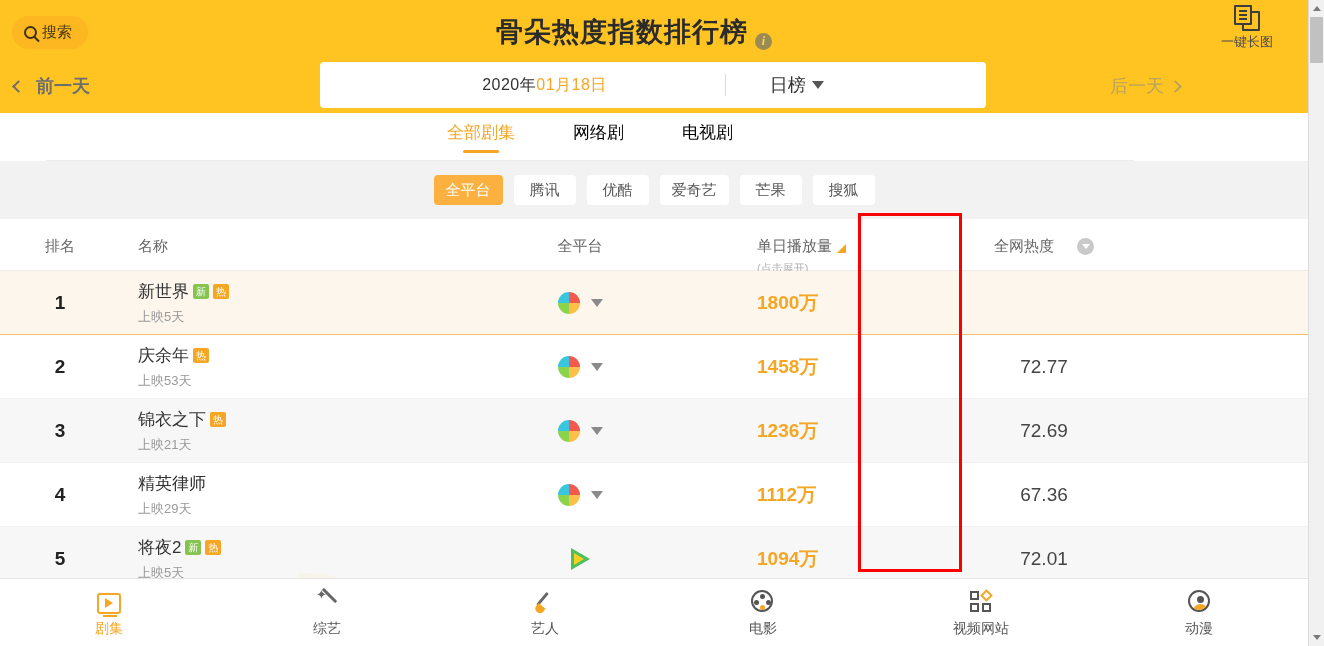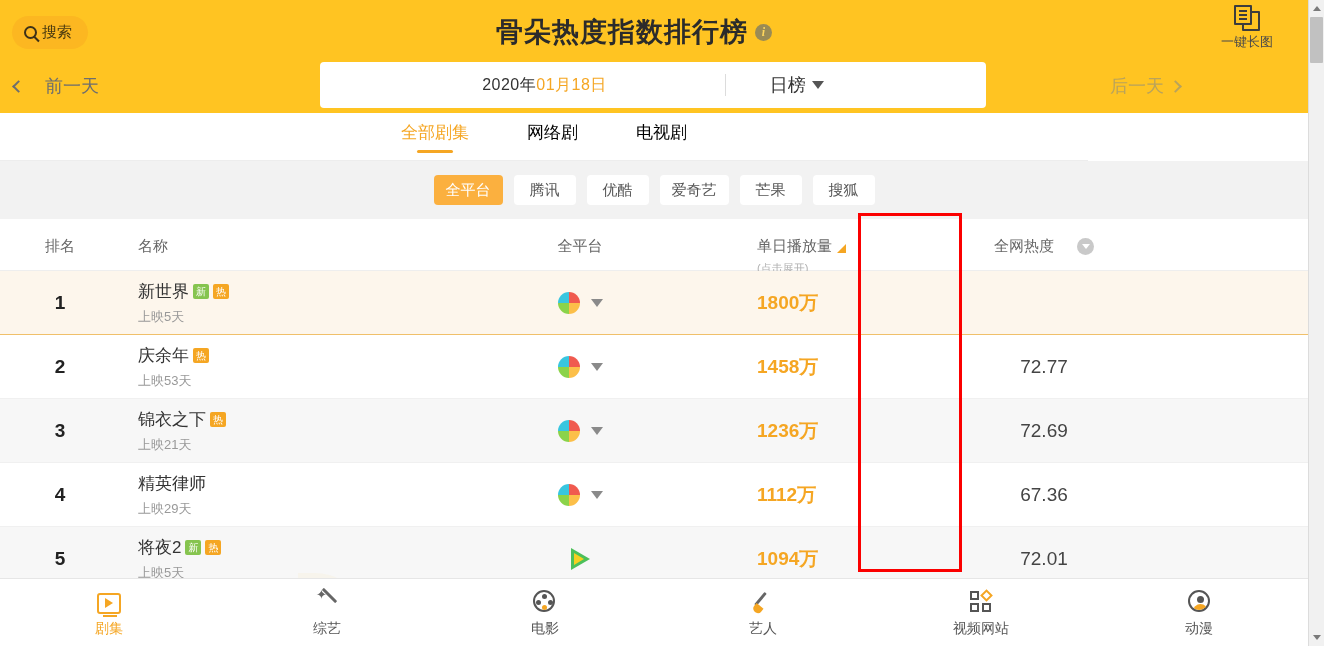--- a/index.html
+++ b/index.html
@@ -49,21 +49,21 @@
   .search-btn .mag {
     width: 13px; height: 13px; border: 2px solid #3d3118; border-radius: 50%;
     position: relative; display: inline-block;
   }
   .search-btn .mag::after {
     content: ""; position: absolute; right: -5px; bottom: -3px;
     width: 7px; height: 2px; background: #3d3118; transform: rotate(45deg);
   }
   .title-wrap {
     position: absolute; left: 0; top: 14px; width: 1268px;
-    display: flex; align-items: center; justify-content: center; gap: 7px;
+    display: flex; align-items: flex-end; justify-content: center; gap: 7px;
   }
   .title-wrap h1 { font-size: 27px; color: #2b2b2b; font-weight: bold; letter-spacing: 1px; }
   .info-icon {
     width: 17px; height: 17px; border-radius: 50%; background: #9a8b55;
     color: #ffd75e; font-size: 12px; font-weight: bold; font-style: italic;
     display: flex; align-items: center; justify-content: center;
     font-family: "Liberation Serif", serif;
   }
   .longpic {
     position: absolute; right: 18px; top: 5px; width: 86px;
@@ -85,22 +85,22 @@
   .doc-icon .front span:nth-child(1) { top: 3px; }
   .doc-icon .front span:nth-child(2) { top: 7px; }
   .doc-icon .front span:nth-child(3) { top: 11px; }
   .longpic-label { font-size: 13px; color: #4a4a4a; white-space: nowrap; }
 
   .daynav {
     position: absolute; top: 62px; left: 0; width: 1308px; height: 48px;
     display: flex; align-items: center;
   }
   .prev-day {
-    position: absolute; left: 14px; display: flex; align-items: center; gap: 22px;
-    color: #6e6e6e; font-size: 18px; cursor: pointer;
+    position: absolute; left: 14px; display: flex; align-items: center; gap: 13px;
+    color: #6e6e6e; font-size: 18px; cursor: pointer; font-weight: bold;
   }
   .next-day {
     position: absolute; right: 128px; display: flex; align-items: center; gap: 7px;
     color: #b9a35c; font-size: 18px; cursor: pointer;
   }
   .chev { width: 9px; height: 9px; border-top: 2.4px solid currentColor; border-right: 2.4px solid currentColor; }
   .chev.left { transform: rotate(-135deg); }
   .chev.right { transform: rotate(45deg); }
 
   .datebox {
@@ -117,20 +117,21 @@
   .caret-down {
     width: 0; height: 0; border-left: 6px solid transparent; border-right: 6px solid transparent;
     border-top: 8px solid #555;
   }
 
   
   .tabbar {
     position: relative; width: 1088px; height: 48px; background: #fff;
     display: flex; align-items: center; justify-content: center; gap: 58px;
     border-bottom: 1px solid #ededed;
+    margin-left: 46px;
   }
   .tab { font-size: 17px; color: #000000; cursor: pointer; position: relative; padding-bottom: 9px; }
   .tab.active { color: #f5a623; }
   .tab.active::after {
     content: ""; position: absolute; left: 50%; transform: translateX(-50%);
     bottom: 0; width: 36px; height: 3px; background: #f5a623; border-radius: 2px;
   }
 
   
   .filterbar {
@@ -509,38 +510,38 @@
         <span class="nav-ico">
           <span class="ico-wand">
               <span class="star">✦</span>
               <span class="stick"></span>
             </span>
         </span>
         <span>综艺</span>
       </div>
       <div class="navitem">
         <span class="nav-ico">
+          <span class="ico-brush">
+              <span class="handle"></span>
+              <span class="tip"></span>
+            </span>
+        </span>
+        <span>艺人</span>
+      </div>
+      <div class="navitem">
+        <span class="nav-ico">
           <span class="ico-reel">
             <span class="circ"></span>
             <span class="dot d1"></span>
               <span class="dot d2"></span>
             <span class="dot d3"></span>
               <span class="dot d4"></span>
           </span>
         </span>
         <span>电影</span>
-      </div>
-      <div class="navitem">
-        <span class="nav-ico">
-          <span class="ico-brush">
-              <span class="handle"></span>
-              <span class="tip"></span>
-            </span>
-        </span>
-        <span>艺人</span>
       </div>
       <div class="navitem">
         <span class="nav-ico">
           <span class="ico-grid">
             <span class="g1"></span>
               <span class="g2"></span>
               <span class="g3"></span>
               <span class="g4"></span>
           </span>
         </span>

